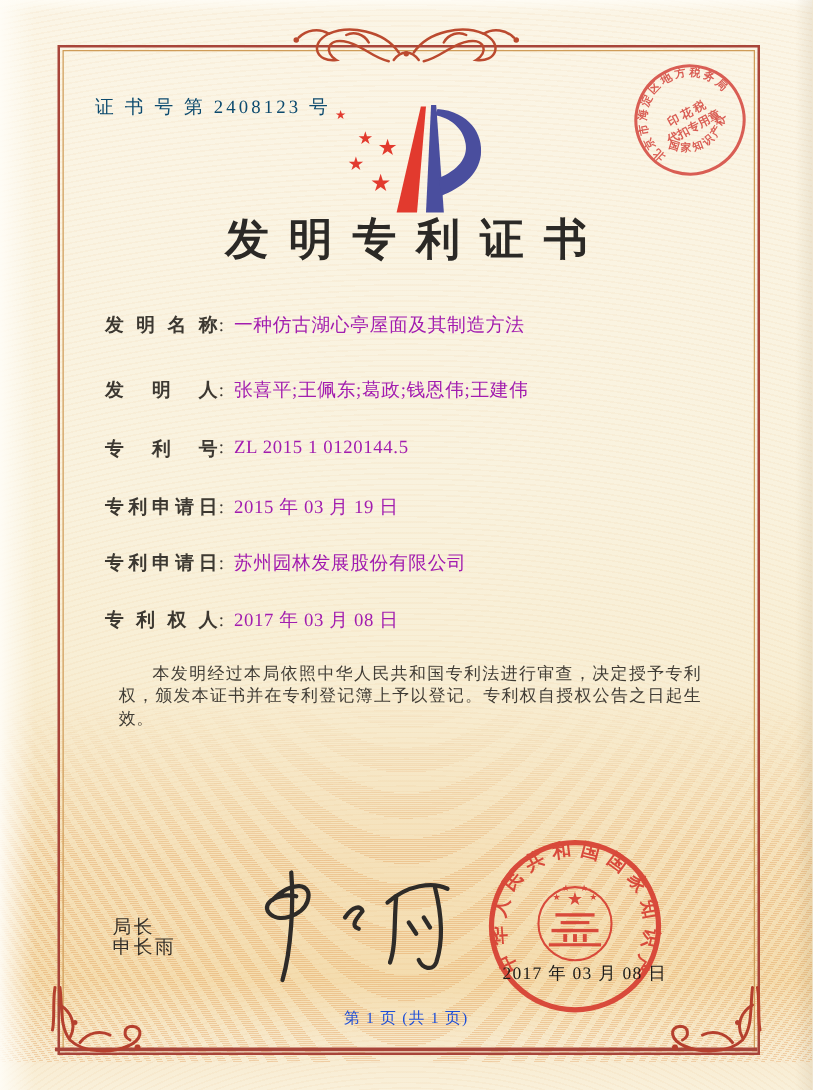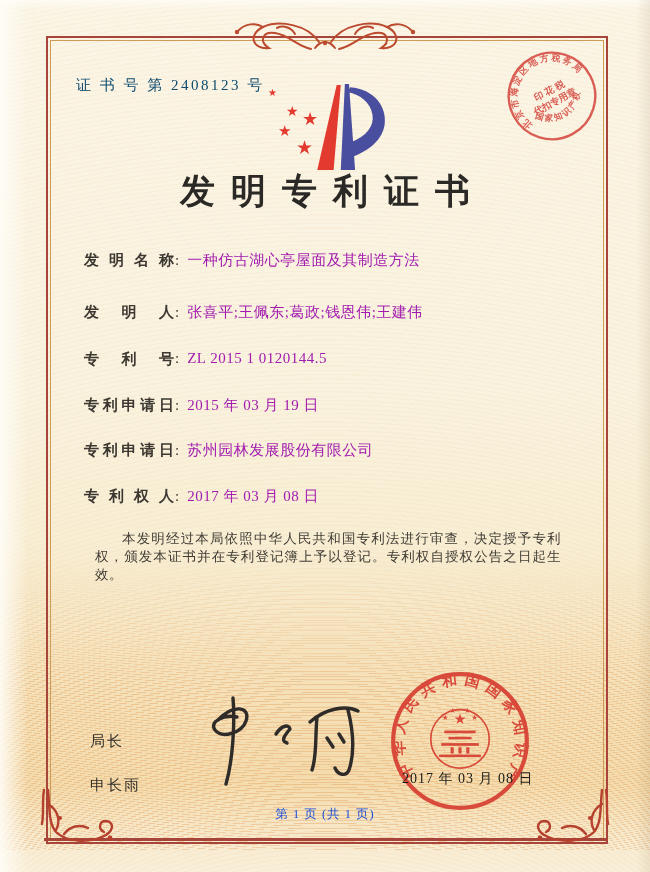--- a/index.html
+++ b/index.html
@@ -50,21 +50,21 @@
   .field-label{display:inline-block;width:90px;text-align:justify;text-align-last:justify;vertical-align:top;font-weight:bold;}
   .field-colon{display:inline-block;margin:0 8px 0 1px;}
   .field-value{letter-spacing:.5px;color:#a21caf;}
   .row0{top:251px}.row1{top:303px}.row2{top:350px}.row3{top:396px}.row4{top:441px}.row5{top:487px}
 
   .body-text{position:absolute;left:82px;right:76px;top:517px;
     font-size:13.5px;line-height:18px;color:#403c35;text-align:justify;letter-spacing:.4px;}
   .body-text p{margin:13px;text-indent:2em;}
 
   .signoff-title{position:absolute;left:90px;top:732px;font-size:15px;color:#332f29;letter-spacing:2px;}
-  .signoff-name{position:absolute;left:90px;top:776px;font-size:15px;color:#332f29;letter-spacing:2px;}
+  .signoff-name{position:absolute;left:90px;top:748px;font-size:15px;color:#332f29;letter-spacing:2px;}
   .signature{position:absolute;left:188px;top:690px;width:180px;height:100px;}
 
   .seal-main{position:absolute;left:389px;top:670px;width:142px;height:142px;opacity:.9;}
   .seal-date{position:absolute;left:402px;top:770px;font-size:14px;color:#1c1b19;letter-spacing:1px;z-index:6;}
   .seal-tax{position:absolute;left:505px;top:49px;width:94px;height:94px;transform:rotate(-28deg);opacity:.85;}
 
   .footer{position:absolute;left:0;right:0;top:806px;text-align:center;
     font-size:12.5px;color:#1d4ed8;letter-spacing:1px;}
 </style>
 </head>

